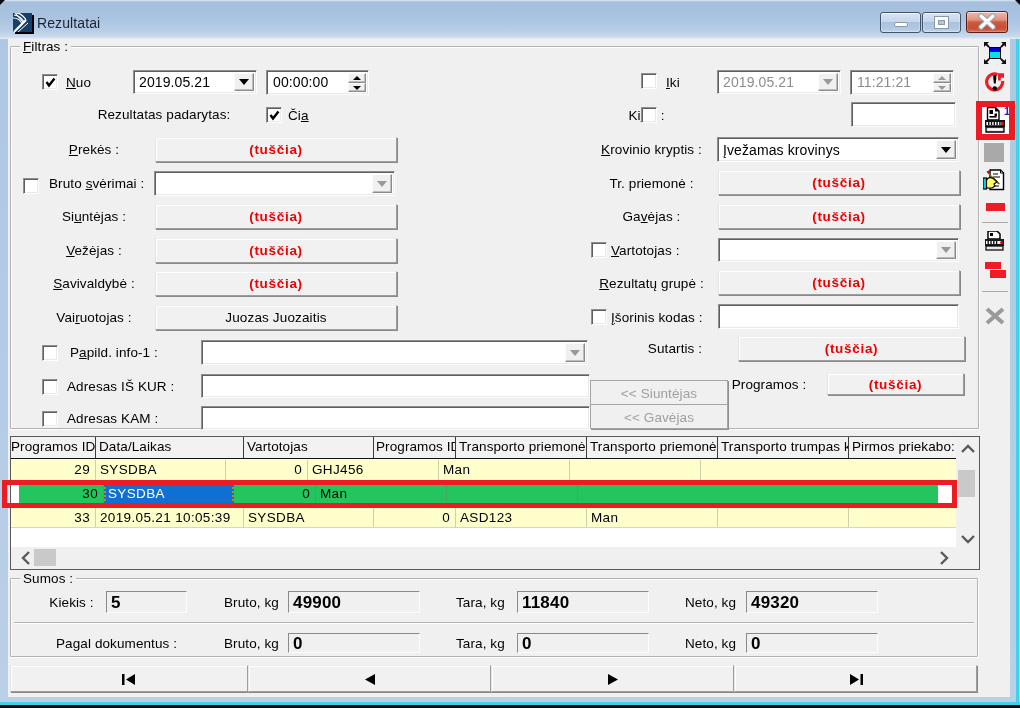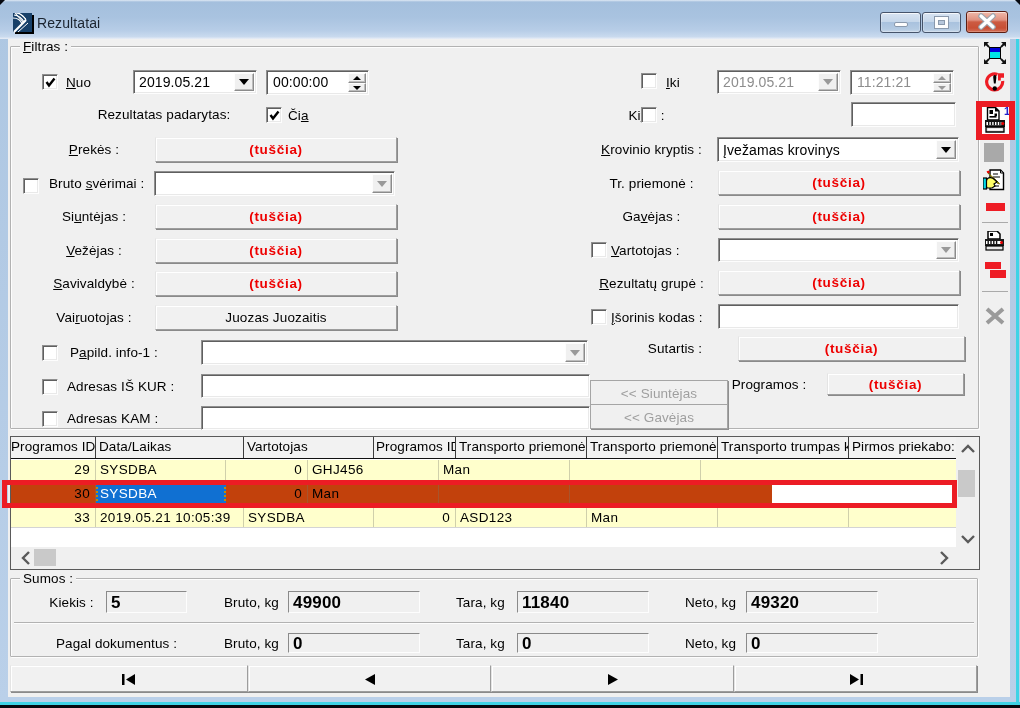--- a/index.html
+++ b/index.html
@@ -209,21 +209,21 @@
   </div>
   <div style="position:absolute;left:0px;top:23px;width:945px;height:20px;background:#ffffcc;display:flex">
     <div class="cell num" style="width:85px">29</div>
     <div class="cell" style="width:130px">SYSDBA</div>
     <div class="cell num" style="width:82px">0</div>
     <div class="cell" style="width:131px">GHJ456</div>
     <div class="cell" style="width:131px">Man</div>
     <div class="cell" style="width:131px"></div>
     <div class="cell" style="width:107px;border-right:none"></div>
   </div>
-  <div style="position:absolute;left:0px;top:43px;width:761px;height:28px;background:#c2410c;display:flex">
+  <div style="position:absolute;left:8px;top:43px;width:919px;height:28px;background:#22c55e;display:flex">
     <div class="cell num" style="width:85px;line-height:28px">30</div>
     <div class="cell" style="width:130px;line-height:28px;background:#1070d2;color:#fff;border-left:2px dotted #c58a00;border-right:2px dotted #c58a00;padding-left:2px">SYSDBA</div>
     <div class="cell num" style="width:82px;line-height:28px">0</div>
     <div class="cell" style="width:131px;line-height:28px">Man</div>
     <div class="cell" style="width:131px;line-height:28px"></div>
     <div class="cell" style="width:107px;border-right:none;line-height:28px"></div>
   </div>
   <div style="position:absolute;left:0px;top:71px;width:945px;height:20px;background:#ffffcc;border-bottom:1px solid #d4d4d4;display:flex">
     <div class="cell num" style="width:85px">33</div>
     <div class="cell" style="width:148px">2019.05.21 10:05:39</div>

